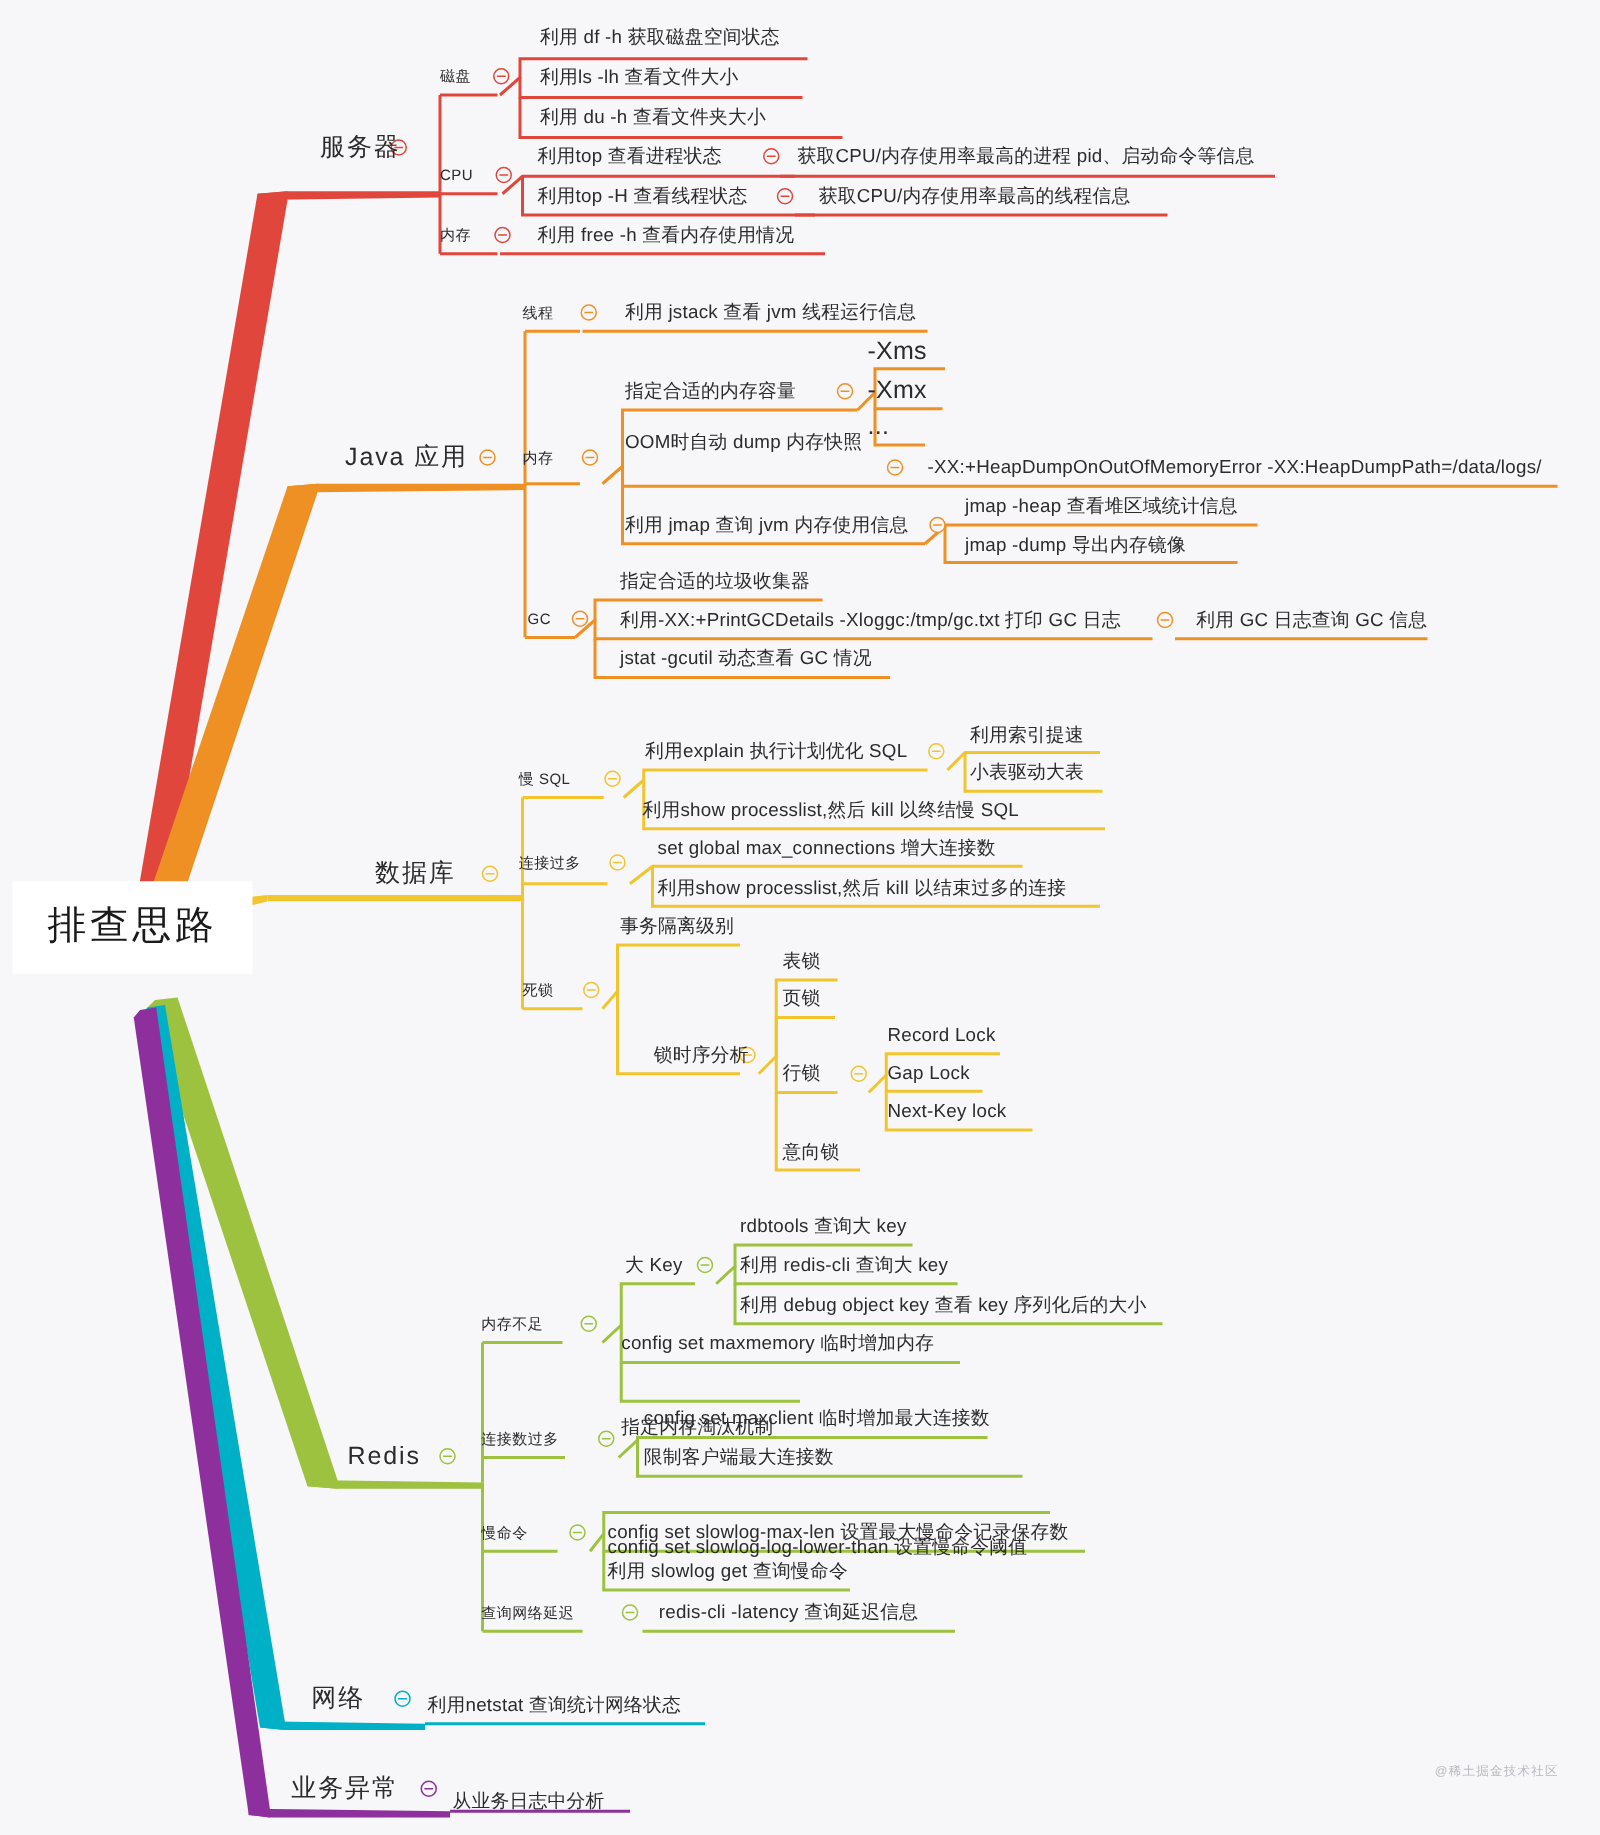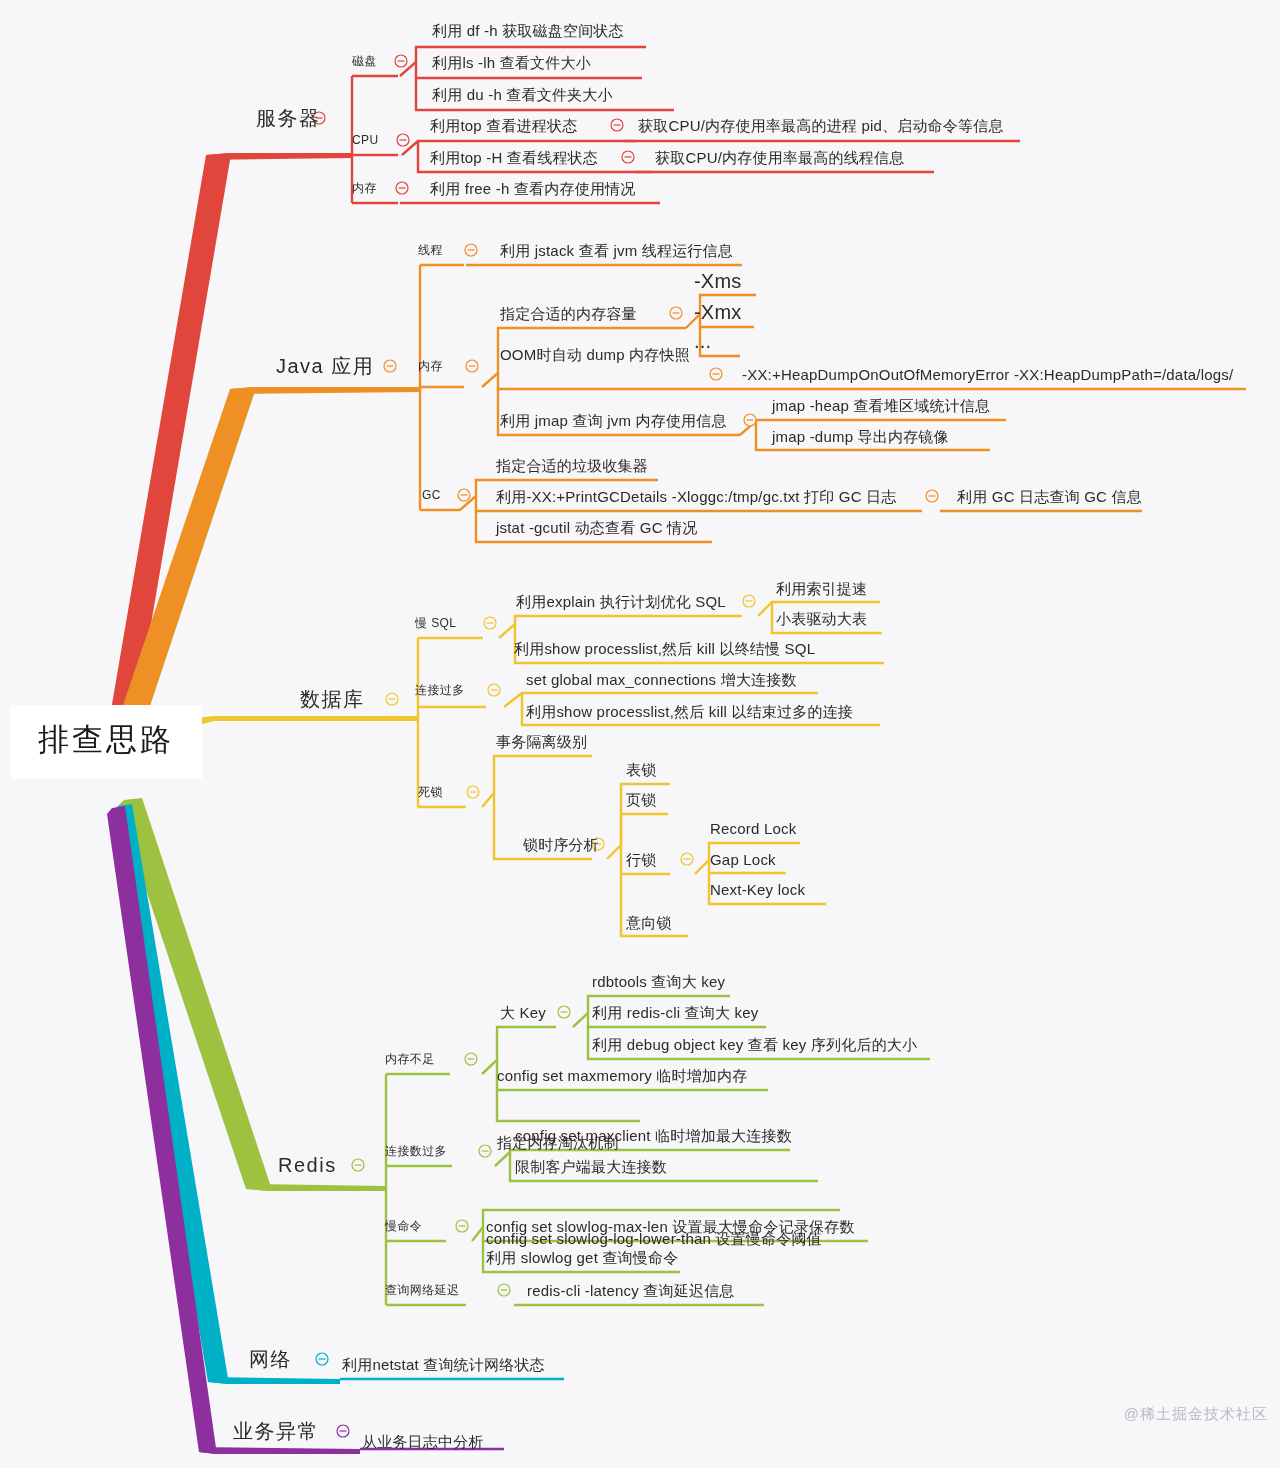--- a/index.html
+++ b/index.html
@@ -27,22 +27,22 @@
     letter-spacing:3px;
     padding:14px 28px 18px 28px;
     white-space:nowrap;
     font-family:"DejaVu Sans","Liberation Sans",sans-serif;
   }
   .lvl1{font-size:20px;letter-spacing:1.5px;}
   .lvl2{font-size:12px;letter-spacing:.4px;}
   .lvl3{font-size:15px;letter-spacing:.2px;}
   .lvl4{font-size:20px;letter-spacing:.2px;}
   .watermark{
-    position:absolute;right:12px;bottom:44px;
-    font-size:15px;color:#b9b9c2;letter-spacing:1px;
+    position:absolute;right:33px;bottom:44px;
+    font-size:10px;color:#b9b9c2;letter-spacing:1px;
     white-space:nowrap;
   }
 </style>
 </head>
 <body>
 
 <svg id="mindmap" viewBox="0 0 1280 1468" xmlns="http://www.w3.org/2000/svg">
 
   <g>
     <path d="M 118,724 L 134,724 L 230,160 L 230,153 L 206,155 L 110,716 Z" fill="#e0463c"></path>

